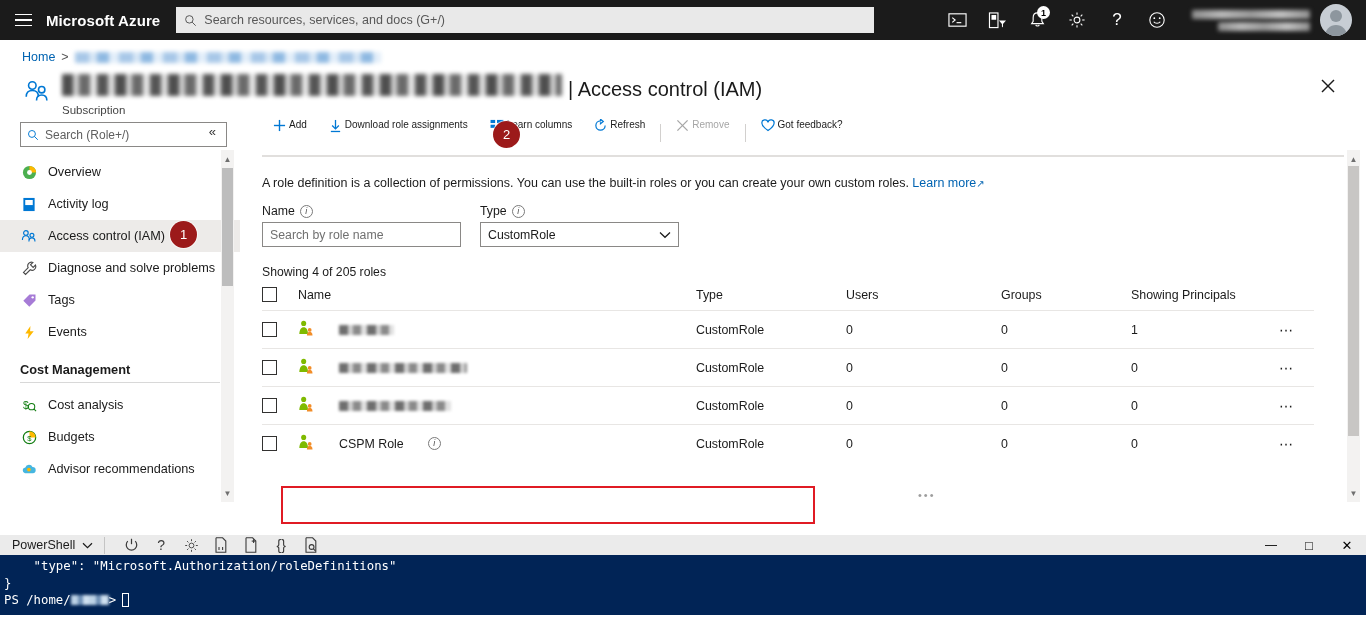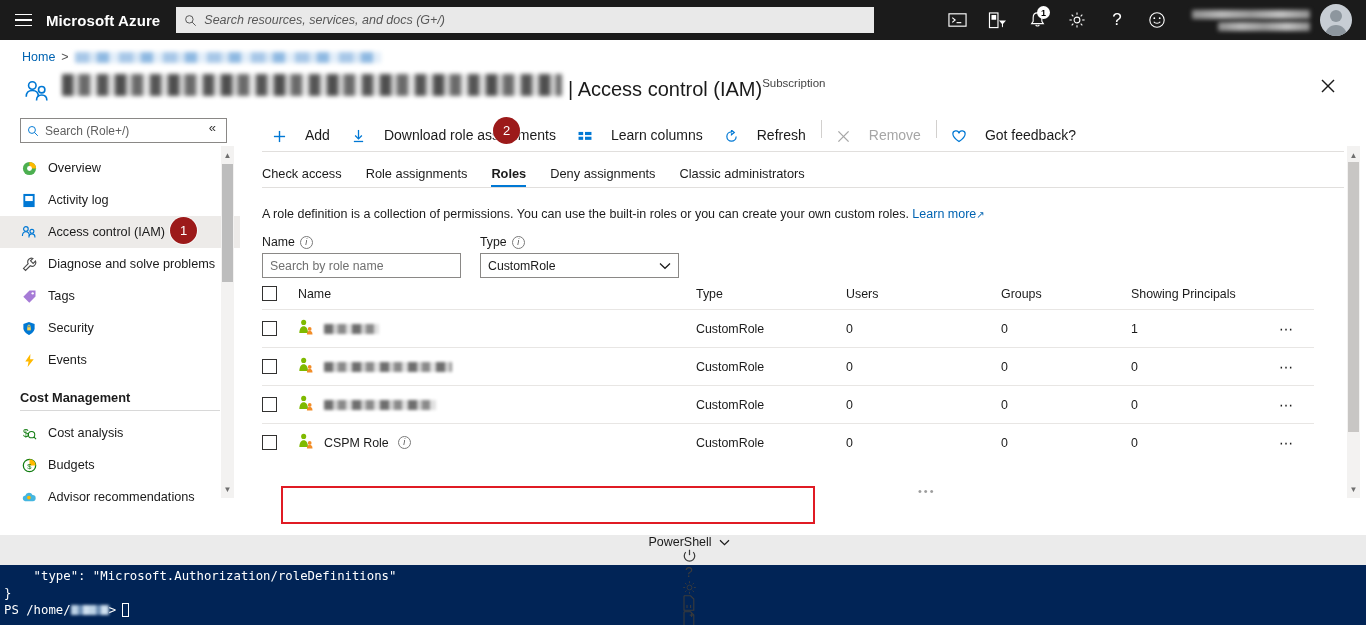--- a/index.html
+++ b/index.html
@@ -20,21 +20,21 @@
     width: 46px; height: 40px; display: flex; flex-direction: column;
     align-items: center; justify-content: center; gap: 4px; cursor: pointer;
   }
   .hamburger i { display: block; width: 17px; height: 1.5px; background: #fff; }
   .brand {
     font-size: 15px; font-weight: bold; letter-spacing: .1px;
     margin-right: 16px; white-space: nowrap; color: #fff;
   }
   .globalsearch {
     flex: 0 0 698px; height: 26px; background: #e9e9e9; color: #555;
-    display: flex; align-items: center; padding: 0 8px; font-size: 12.5px; font-style: italic;
+    display: flex; align-items: center; padding: 0 8px; font-size: 12.5px;
   }
   .globalsearch .mag { margin-right: 7px; display: flex; }
   .globalsearch .ph { color: #585858; font-size: 12.5px; }
   .topicons { display: flex; align-items: center; margin-left: auto; gap: 2px; }
   .ticon {
     width: 38px; height: 40px; display: flex; align-items: center;
     justify-content: center; cursor: pointer; position: relative; color: #fff;
   }
   .badge-count {
     position: absolute; top: 6px; right: 6px; background: #fff; color: #000;
@@ -57,21 +57,21 @@
   .crumbs { padding: 10px 12px 0 22px; font-size: 12.5px; display: flex; align-items: center; gap: 6px; }
   .crumbs a { color: #0063b1; text-decoration: none; cursor: pointer; }
   .crumbs .sep { color: #555; }
   .crumb-blur {
     width: 306px; height: 11px; border-radius: 1px;
     background: repeating-linear-gradient(90deg,#a8c8e8 0 14px,#d6e6f5 14px 22px,#8fb9e2 22px 34px,#e2eef9 34px 44px);
     filter: blur(1.9px);
   }
   .pagehdr { display: flex; align-items: flex-start; padding: 10px 0 0 22px; position: relative; }
   .pagehdr .glyph { margin: 4px 10px 0 0; }
-  .titlewrap { display: flex; flex-direction: row; }
+  .titlewrap { display: flex; flex-direction: column; }
   .titleline { display: flex; align-items: baseline; }
   .title-blur {
     width: 500px; height: 22px; border-radius: 1px;
     background: repeating-linear-gradient(90deg,#4e4e4e 0 11px,#cfcfcf 11px 17px,#6a6a6a 17px 28px,#e6e6e6 28px 35px,#555 35px 46px,#dcdcdc 46px 53px);
     filter: blur(2.3px); margin-right: 6px;
   }
   .title-tail { font-size: 20px; color: #1a1a1a; font-weight: 400; white-space: nowrap; }
   .subtitle { font-size: 11.5px; color: #444; margin-top: 3px; }
   .close-x {
     position: absolute; right: 24px; top: 8px; width: 28px; height: 28px;
@@ -107,21 +107,21 @@
   .marker {
     position: absolute; width: 27px; height: 27px; border-radius: 50%;
     background: #9c1a1a; color: #fff; font-size: 13px; display: flex;
     align-items: center; justify-content: center; z-index: 20;
     box-shadow: 0 0 0 1px rgba(255,255,255,.6);
   }
 
   
   .main { flex: 1; position: relative; padding-left: 8px; }
   .cmdbar { display: flex; align-items: center; height: 34px; gap: 0; padding-left: 14px; }
-  .cmd { display: flex; align-items: flex-end; gap: 19px; font-size: 14px; color: #1b1b1b; padding: 0 11px; height: 28px; cursor: pointer; }
+  .cmd { display: flex; align-items: flex-start; gap: 3px; font-size: 10px; color: #1b1b1b; padding: 0 11px; height: 28px; cursor: pointer; }
   .cmd.disabled { color: #a6a6a6; cursor: default; }
   .cmd .ci { display: flex; align-items: center; }
   .cmdsep { width: 1px; height: 18px; background: #d2d0ce; margin: 0 4px; }
   .toolrule { height: 1px; background: #e1dfdd; margin: 5px 22px 0 14px; }
 
   .tabs { display: flex; align-items: flex-end; gap: 24px; padding: 14px 0 0 14px; }
   .tab { font-size: 12.8px; color: #1b1b1b; padding-bottom: 6px; cursor: pointer; position: relative; }
   .tab.active { font-weight: bold; }
   .tab.active::after { content:""; position:absolute; left:0; right:0; bottom:0; height:2px; background:#0078d4; }
   .tabrule { height: 1px; background: #e1dfdd; margin: 0 22px 0 14px; }
@@ -137,33 +137,33 @@
   .fselect { width: 199px; height: 25px; border: 1px solid #8a8886; background: #fff; font-size: 12.3px; color: #1b1b1b; padding: 0 7px; display: flex; align-items: center; justify-content: space-between; cursor: pointer; }
 
   .showing { font-size: 12.2px; color: #1b1b1b; padding: 18px 0 0 14px; }
 
   table.grid { width: 1052px; margin-left: 14px; border-collapse: collapse; margin-top: 8px; table-layout: fixed; }
   table.grid th { font-size: 12.4px; font-weight: normal; color: #1b1b1b; text-align: left; padding: 0 0 8px 0; }
   table.grid td { font-size: 12.4px; color: #1b1b1b; padding: 9px 0; border-top: 1px solid #e8e6e4; }
   .cb { width: 15px; height: 15px; border: 1px solid #323130; background: #fff; display: inline-block; cursor: pointer; vertical-align: middle; }
   .col-cb { width: 36px; } .col-name { width: 398px; } .col-type { width: 150px; }
   .col-users { width: 155px; } .col-groups { width: 130px; } .col-sp { width: 148px; } .col-dots { width: 35px; }
-  .namecell { display: flex; align-items: center; gap: 9px; }
+  .namecell { display: flex; align-items: center; gap: 24px; }
   .roleblur { height: 10px; border-radius: 1px; background: repeating-linear-gradient(90deg,#6e6e6e 0 9px,#cfcfcf 9px 14px,#8a8a8a 14px 22px,#e0e0e0 22px 28px); filter: blur(1.7px); }
   .dots { cursor: pointer; letter-spacing: 1.6px; color: #1b1b1b; font-size: 14px; }
   .redbox { position: absolute; border: 2px solid #e01b24; pointer-events: none; z-index: 15; }
   .rowellipsis { position: absolute; left: 678px; bottom: 5px; color: #9d9d9d; font-size: 11px; letter-spacing: 2px; }
   .mainscroll { position: absolute; right: 6px; top: 34px; width: 13px; height: 352px; background: #f3f2f1; }
   .mainscroll .thumb { position: absolute; top: 16px; left: 1px; width: 11px; height: 270px; background: #c8c6c4; }
   .mainscroll .arrow { position: absolute; left: 0; width: 13px; height: 14px; display: flex; align-items: center; justify-content: center; color: #6f6f6f; font-size: 8px; }
   .mainscroll .up { top: 2px; } .mainscroll .down { bottom: 2px; }
 
   
   .shell { position: absolute; left: 0; bottom: 0; width: 1366px; height: 90px; }
-  .shellbar { height: 30px; background: #ebebeb; display: flex; align-items: center; padding-left: 12px; gap: 0; flex-direction: column; }
+  .shellbar { height: 20px; background: #ebebeb; display: flex; align-items: center; padding-left: 12px; gap: 0; }
   .shellsel { font-size: 12.5px; color: #1b1b1b; display: flex; align-items: center; gap: 7px; cursor: pointer; }
   .shsep { width: 1px; height: 17px; background: #c4c4c4; margin: 0 11px; }
   .sicon { width: 30px; height: 30px; display: flex; align-items: center; justify-content: center; cursor: pointer; color: #3b3b3b; }
   .winctl { margin-left: auto; display: flex; }
   .winctl div { width: 38px; height: 30px; display: flex; align-items: center; justify-content: center; cursor: pointer; }
   .term { height: 60px; background: #012456; color: #fff; font-family: "DejaVu Sans Mono", monospace; font-size: 12.3px; padding: 3px 0 0 4px; }
   .term .ln { line-height: 17px; white-space: pre; }
   .userblur { display: inline-block; width: 38px; height: 10px; vertical-align: -1px; background: repeating-linear-gradient(90deg,#bcd2e6 0 7px,#6d8fb5 7px 12px,#cfe0ef 12px 18px); filter: blur(1.6px); }
   .caret { display: inline-block; width: 7px; height: 14px; border: 1px solid #fff; vertical-align: -3px; margin-left: 6px; }
 </style>
@@ -332,30 +332,20 @@
           <span class="ic">
             <svg width="15" height="15" viewBox="0 0 16 16">
                 <path d="M1.4 8.2 L8 1.6 L14.4 1.6 L14.4 8 L7.8 14.6 Z" fill="#a67bd6"></path>
                 <circle cx="11.4" cy="4.6" r="1.25" fill="#fff"></circle>
               </svg>
           </span>
           <span>Tags</span>
         </div>
         <div class="navitem">
           <span class="ic">
-            <svg width="14" height="15" viewBox="0 0 14 16">
-                <path d="M7 1 L13 3.2 L13 8 C13 12 7 15 7 15 C7 15 1 12 1 8 L1 3.2 Z" fill="#0078d4"></path>
-                <rect x="5.1" y="6.6" width="3.8" height="3.4" fill="#ffd24d"></rect>
-                <path d="M5.9 6.6 L5.9 5.4 A1.1 1.1 0 0 1 8.1 5.4 L8.1 6.6" fill="none" stroke="#ffd24d" stroke-width="1"></path>
-              </svg>
-          </span>
-          <span>Security</span>
-        </div>
-        <div class="navitem">
-          <span class="ic">
             <svg width="13" height="15" viewBox="0 0 12 16">
                 <polygon points="7,1 1.5,9 5,9 4,15 10.5,6.6 6.6,6.6" fill="#ffb900"></polygon>
               </svg>
           </span>
           <span>Events</span>
         </div>
 
         <div class="navgroup">Cost Management</div>
         <div class="navrule"></div>
 
@@ -455,27 +445,20 @@
           <span class="ci">
             <svg width="14" height="13" viewBox="0 0 15 14">
                 <path d="M7.5 12.5 C3 9.2 1 7.2 1 4.8 A3.3 3.3 0 0 1 7.5 3.6 A3.3 3.3 0 0 1 14 4.8 C14 7.2 12 9.2 7.5 12.5 Z" fill="none" stroke="#0078d4" stroke-width="1.3"></path>
               </svg>
           </span>
           <span>Got feedback?</span>
         </div>
       </div>
       <div class="toolrule"></div>
 
-      <div class="tabs">
-        <div class="tab"><span>Check access</span></div>
-        <div class="tab"><span>Role assignments</span></div>
-        <div class="tab active"><span>Roles</span></div>
-        <div class="tab"><span>Deny assignments</span></div>
-        <div class="tab"><span>Classic administrators</span></div>
-      </div>
       <div class="tabrule"></div>
 
       <div class="marker" style="left:253px; top:5px;">2</div>
 
       <div class="desc">
         <span>A role definition is a collection of permissions. You can use the built-in roles or you can create your own custom roles.</span>
         <a>Learn more</a><span style="color:#0063b1;font-size:10px;">↗</span>
       </div>
 
       <div class="filters">
@@ -497,20 +480,21 @@
             <span>CustomRole</span>
             <span>
               <svg width="12" height="8" viewBox="0 0 12 8">
                   <polyline points="1,1.5 6,6.3 11,1.5" fill="none" stroke="#1b1b1b" stroke-width="1.2"></polyline>
                 </svg>
             </span>
           </div>
         </div>
       </div>
 
+      <div class="showing">Showing 4 of 205 roles</div>
 
       <table class="grid">
         <thead>
           <tr>
             <th class="col-cb">
               <span class="cb"></span>
             </th>
             <th class="col-name">Name</th>
             <th class="col-type">Type</th>
             <th class="col-users">Users</th>

